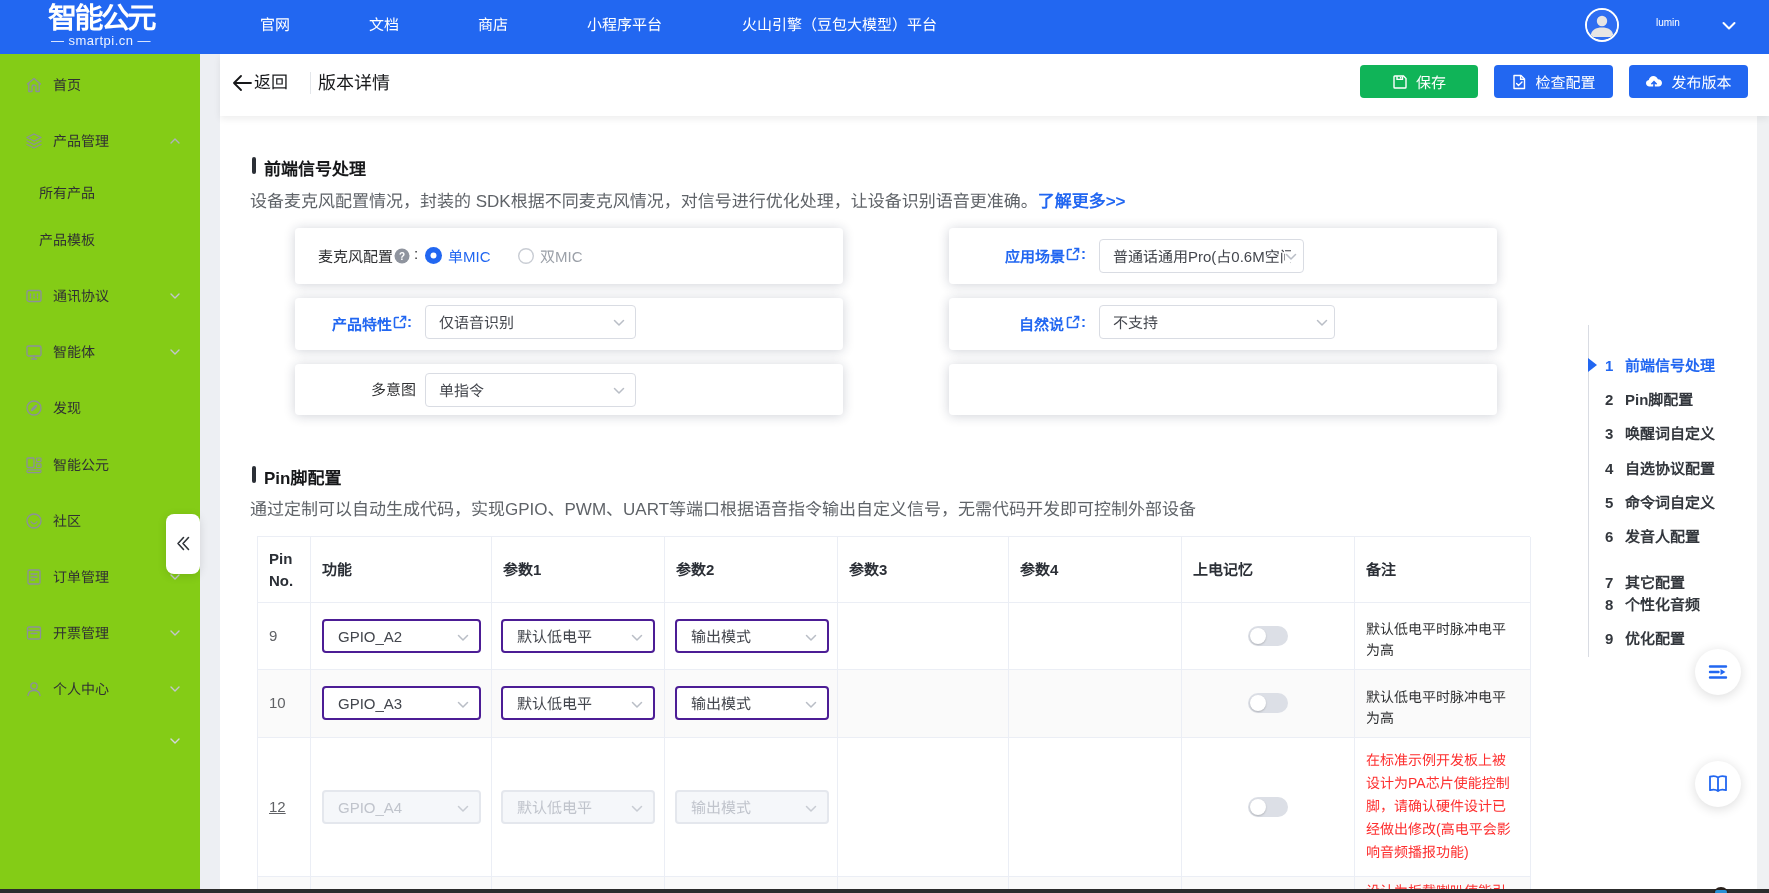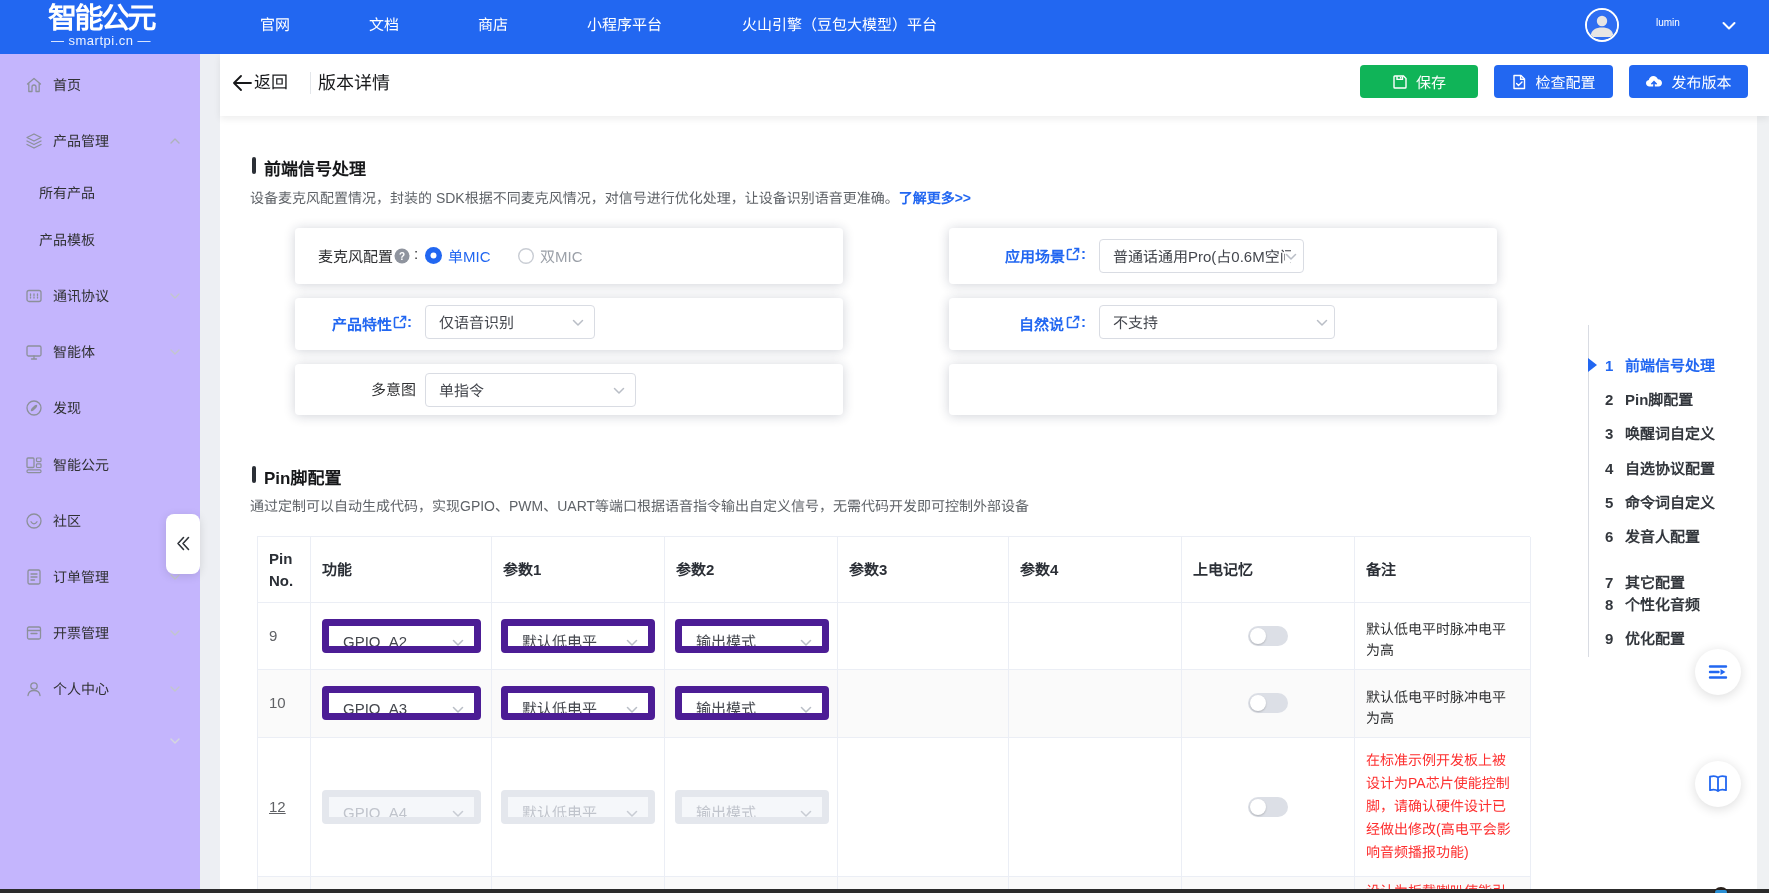--- a/index.html
+++ b/index.html
@@ -12,21 +12,21 @@
 .logo { position:absolute; left:48px; top:2px; text-align:center; }
 .logo .cn { font-size:29px; font-weight:700; letter-spacing:-2.5px; line-height:32px; }
 .logo .en { font-size:13px; line-height:13px; color:#eef3ff; letter-spacing:0.5px; }
 .topnav { position:absolute; top:0; height:54px; }
 .topnav span { position:absolute; top:13px; white-space:nowrap; font-size:15px; }
 .avatar { position:absolute; left:1585px; top:8px; width:34px; height:34px; border-radius:50%; border:2px solid #fff; background:#2267f1; overflow:hidden; }
 .uname { position:absolute; left:1656px; top:17px; font-size:10px; }
 .uchev { position:absolute; left:1722px; top:21px; }
 
 
-.sidebar { position:absolute; left:0; top:54px; width:200px; height:839px; background:#c4b5fd; z-index:20; }
+.sidebar { position:absolute; left:0; top:54px; width:200px; height:839px; background:#84cc16; z-index:20; }
 .mitem { position:absolute; left:0; width:200px; height:56px; }
 .mitem .ic { position:absolute; left:25px; top:50%; margin-top:-9px; width:18px; height:18px; }
 .mitem .tx { position:absolute; left:53px; top:50%; margin-top:-10px; font-size:14px; color:#303133; line-height:20px; }
 .mitem .ar { position:absolute; left:169px; top:50%; margin-top:-6px; width:12px; height:12px; }
 .smitem { position:absolute; left:39px; font-size:14px; color:#303133; }
 .collapse-btn { position:absolute; left:166px; top:514px; width:34px; height:60px; background:#fff; border-radius:8px; box-shadow:0 2px 10px rgba(0,0,0,0.12); z-index:25; text-align:center;}
 
 
 .gapstrip { position:absolute; left:200px; top:54px; width:20px; height:839px; background:#edeff3; z-index:5; }
 
@@ -42,40 +42,40 @@
 .btn-check { left:1494px; width:119px; background:#2267f1; }
 .btn-pub { left:1629px; width:119px; background:#2267f1; }
 
 
 .card { position:absolute; left:220px; top:116px; width:1537px; height:773px; background:#fff; z-index:6; overflow:hidden; }
 .scrollstrip { position:absolute; left:1757px; top:116px; width:12px; height:773px; background:#eff1f3; z-index:6; }
 
 
 .sect-bar { position:absolute; left:252px; width:4px; height:17px; background:#2b2f36; border-radius:2px; z-index:7;}
 .sect-tt { position:absolute; left:264px; font-size:17px; font-weight:700; color:#17181a; z-index:7; }
-.desc { position:absolute; left:250px; font-size:14px; color:#5f6368; z-index:7; white-space:nowrap; }
+.desc { position:absolute; left:250px; font-size:17px; color:#5f6368; z-index:7; white-space:nowrap; }
 .desc .more { color:#2267f1; font-weight:700; }
 
 .fbox { position:absolute; background:#fff; border-radius:4px; box-shadow:0 1px 12px rgba(20,30,60,0.2); z-index:7; }
 .flabel { position:absolute; font-size:15px; color:#303133; white-space:nowrap; z-index:8; }
 .flabel.blue { color:#2267f1; font-weight:700; }
 .sel { position:absolute; height:34px; border:1px solid #d9dce3; border-radius:4px; background:#fff; font-size:15px; color:#43464d; line-height:33px; padding-left:13px; white-space:nowrap; overflow:hidden; z-index:8;}
 .sel .chev { position:absolute; right:10px; top:12px; }
 .sel .txt, .tsel .txt { display:block; overflow:hidden; white-space:nowrap; margin-right:12px; }
 .sel .chev, .tsel .chev { background:#fff; }
 .tsel.dis .chev { background:#f5f7fa; }
 
 
 .ptable { position:absolute; left:257px; top:536px; width:1273px; z-index:7; border-top:1px solid #ebeef5; border-left:1px solid #ebeef5; }
 .trow { position:absolute; left:0; width:1273px; border-bottom:1px solid #ebeef5; }
 .tcell { position:absolute; top:0; height:100%; border-right:1px solid #ebeef5; }
 .thead { font-weight:700; font-size:15px; color:#2b2f36; }
 .cellpad { position:absolute; left:11px; }
 .numtx { font-size:15px; color:#606266; }
-.tsel { position:absolute; height:34px; border:7px solid #4c1d95; border-radius:4px; background:#fff; font-size:15px; color:#43464d; line-height:32px; padding-left:14px; white-space:nowrap; overflow:hidden; }
+.tsel { position:absolute; height:34px; border:2px solid #4c1d95; border-radius:4px; background:#fff; font-size:15px; color:#43464d; line-height:32px; padding-left:14px; white-space:nowrap; overflow:hidden; }
 .tsel .chev { position:absolute; right:10px; top:12px; }
 .tsel.dis { background:#f5f7fa; border-color:#e4e7ed; color:#c0c4cc; }
 .switch { position:absolute; width:40px; height:20px; border-radius:10px; background:#dcdfe6; }
 .switch::after { content:""; position:absolute; left:2px; top:2px; width:16px; height:16px; border-radius:50%; background:#fff; box-shadow:0 1px 2px rgba(0,0,0,0.2); }
 .remark { font-size:14px; color:#303133; line-height:21px; }
 .remark.red { color:#fd2f2f; line-height:23px; }
 
 
 .anav-line { position:absolute; left:1588px; top:325px; width:1px; height:332px; background:#d9dce3; z-index:7; }
 .anav-tri { position:absolute; left:1588px; top:358px; width:0; height:0; border-left:9px solid #2267f1; border-top:7px solid transparent; border-bottom:7px solid transparent; z-index:8; }
@@ -296,21 +296,21 @@
       <circle cx="8" cy="8" r="7.3" fill="#fff" stroke="#c9cdd4" stroke-width="1.4"></circle>
     </svg>
   <div class="flabel" style="left:540px; top:245px; color:#9ba0a8;">双MIC</div>
 
   <div class="flabel blue" style="left:332px; top:313px;">产品特性</div>
   <svg style="position:absolute; left:393px; top:315px; z-index:8;" width="14" height="14" viewBox="0 0 14 14">
       <path d="M6 2.5 H2.6 A1.1 1.1 0 0 0 1.5 3.6 V11.4 A1.1 1.1 0 0 0 2.6 12.5 H10.4 A1.1 1.1 0 0 0 11.5 11.4 V8" fill="none" stroke="#2267f1" stroke-width="1.6"></path>
       <path d="M8.2 1.5 H12.5 V5.8 M12.2 1.8 L7 7" fill="none" stroke="#2267f1" stroke-width="1.6"></path>
     </svg>
   <div class="flabel blue" style="left:407px; top:313px;">:</div>
-  <div class="sel" style="left:425px; top:305px; width:170px;">
+  <div class="sel" style="left:425px; top:305px; width:211px;">
       <span class="txt">仅语音识别</span>
       <svg class="chev" width="12" height="10" viewBox="0 0 12 10">
         <path d="M1.5 2.5 L6 7 L10.5 2.5" fill="none" stroke="#b9bec6" stroke-width="1.5" stroke-linecap="round" stroke-linejoin="round"></path>
       </svg>
     </div>
 
   <div class="flabel" style="left:371px; top:378px;">多意图</div>
   <div class="sel" style="left:425px; top:373px; width:211px;">
       <span class="txt">单指令</span>
       <svg class="chev" width="12" height="10" viewBox="0 0 12 10">

